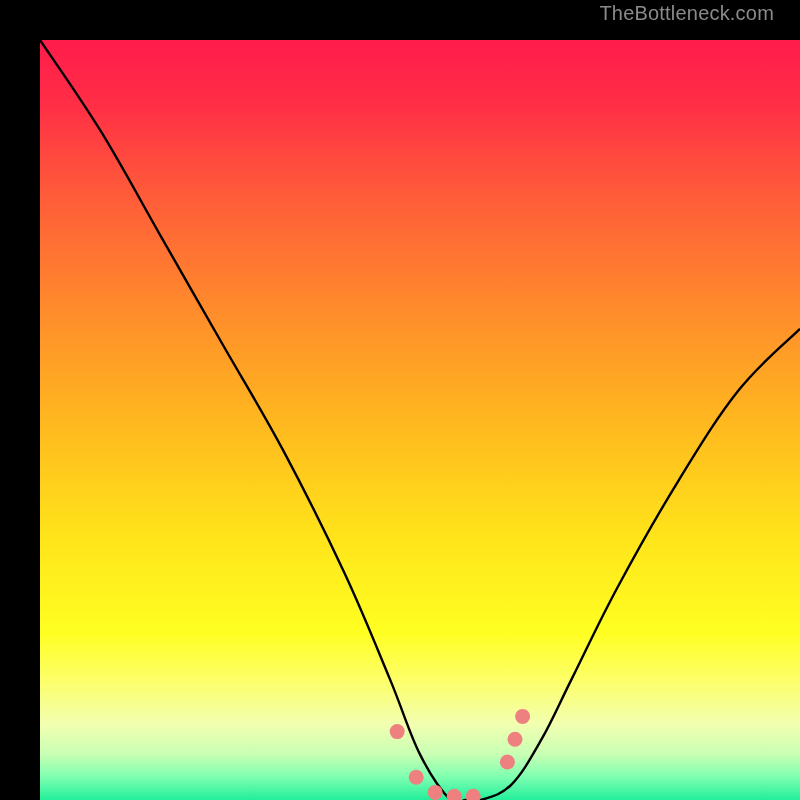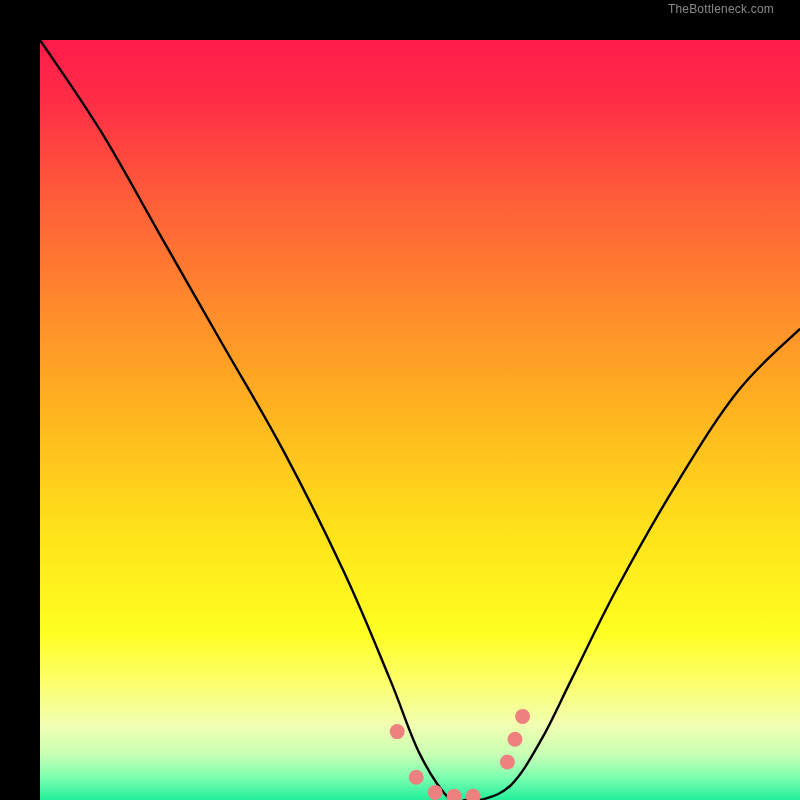--- a/index.html
+++ b/index.html
@@ -25,21 +25,21 @@
     top: 20px;
     left: 20px;
     width: 760px;
     height: 760px;
   }
   .watermark {
     position: absolute;
     top: 2px;
     right: 26px;
     color: #8a8a8a;
-    font-size: 12px;
+    font-size: 20px;
     font-weight: 400;
     letter-spacing: 0.2px;
     z-index: 5;
     user-select: none;
   }
 </style>
 </head>
 <body>
 
 <div class="frame">

